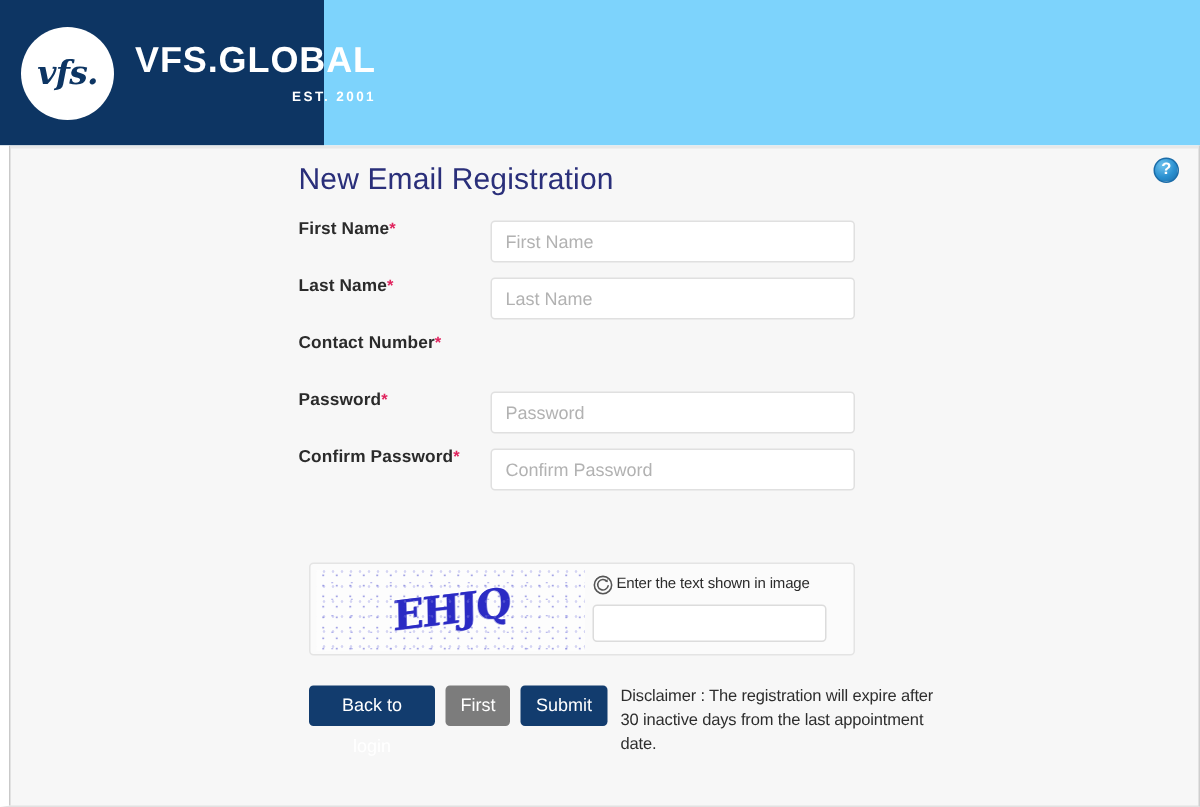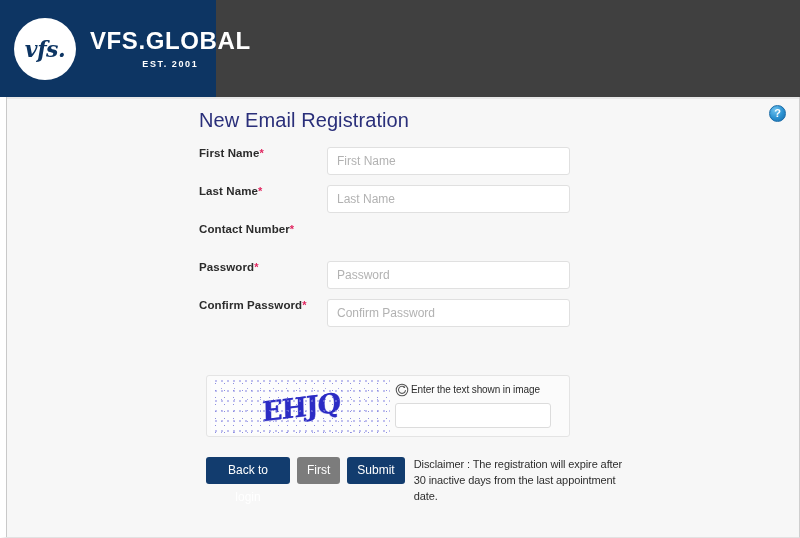--- a/index.html
+++ b/index.html
@@ -20,21 +20,21 @@
     background: #ffffff;
   }
 
   
   .header {
     position: absolute;
     left: 0;
     top: 0;
     width: 800px;
     height: 97px;
-    background: #404040;
+    background: #7dd3fc;
     box-sizing: border-box;
   }
   .header-inner {
     position: absolute;
     left: 0;
     top: 0;
     width: 216px;
     height: 97px;
     background: #0d3563;
     display: flex;
@@ -57,21 +57,21 @@
     font-weight: 700;
     font-size: 22px;
     color: #0d3563;
     letter-spacing: -0.5px;
     line-height: 1;
   }
   .brand {
     margin-left: 14px;
     display: flex;
     flex-direction: column;
-    align-items: center;
+    align-items: flex-end;
   }
   .brand-name {
     color: #ffffff;
     font-size: 24px;
     font-weight: 700;
     letter-spacing: 0.6px;
     line-height: 1.05;
   }
   .brand-sub {
     color: #ffffff;

